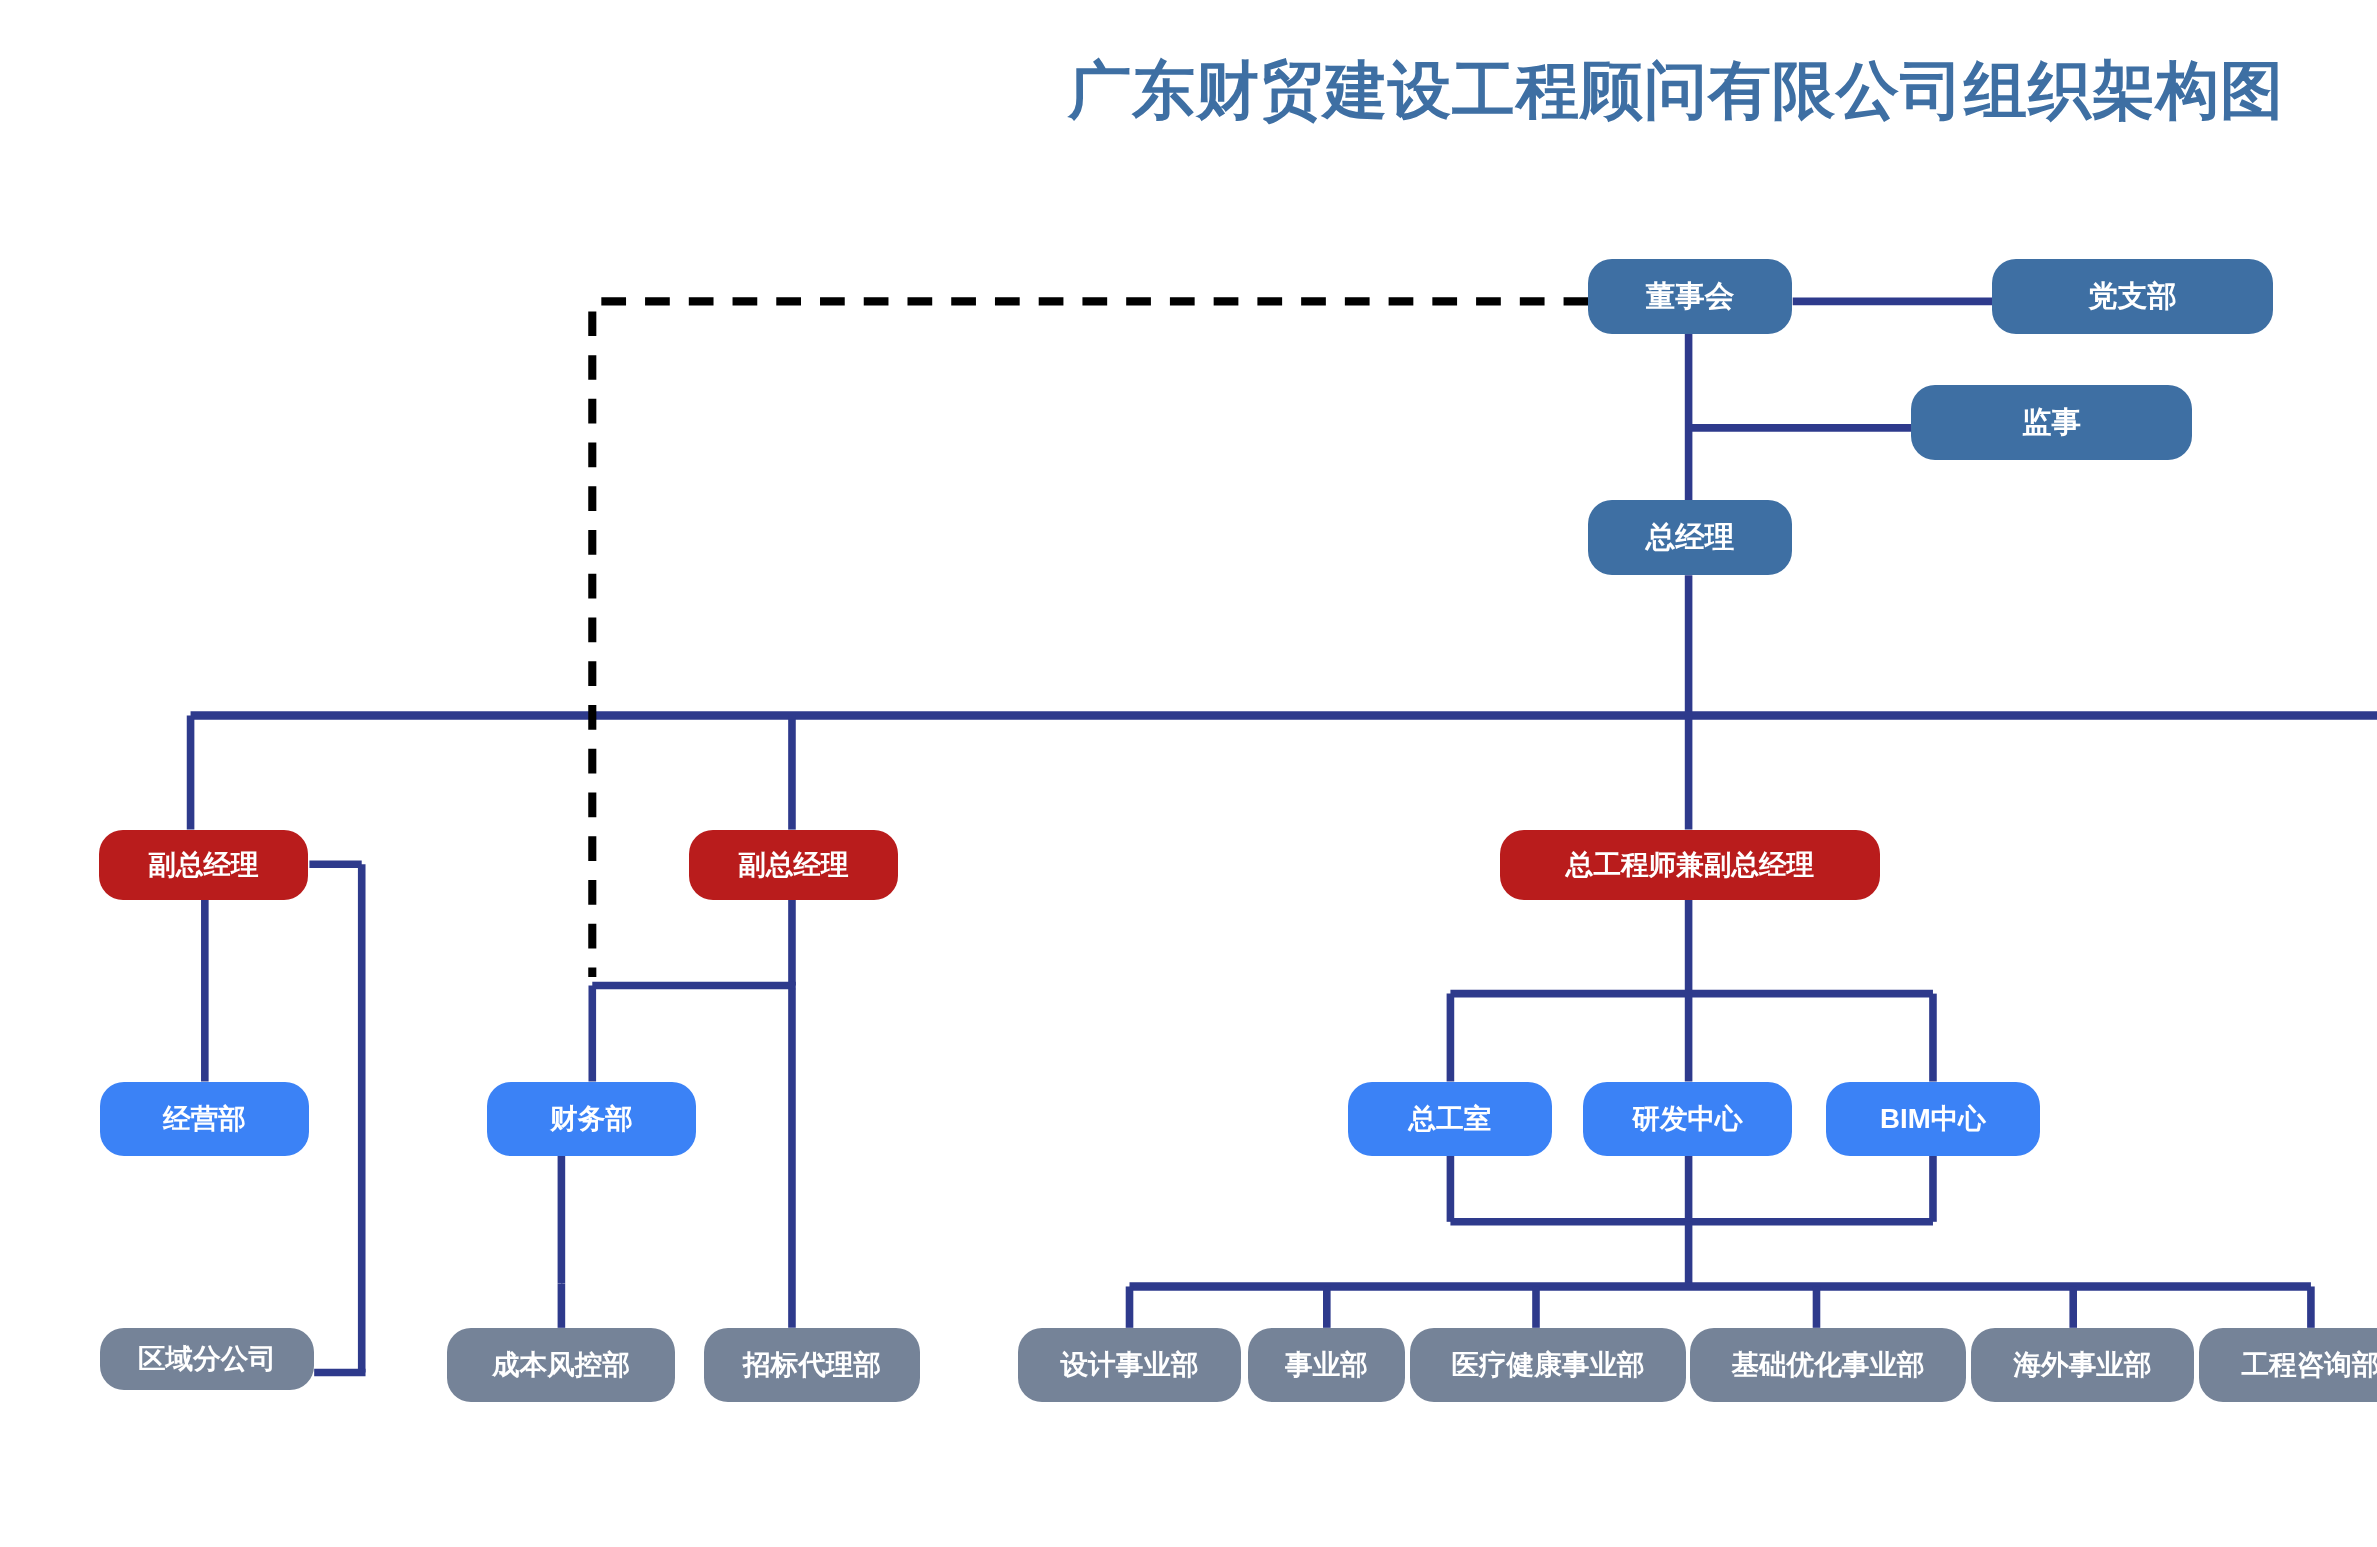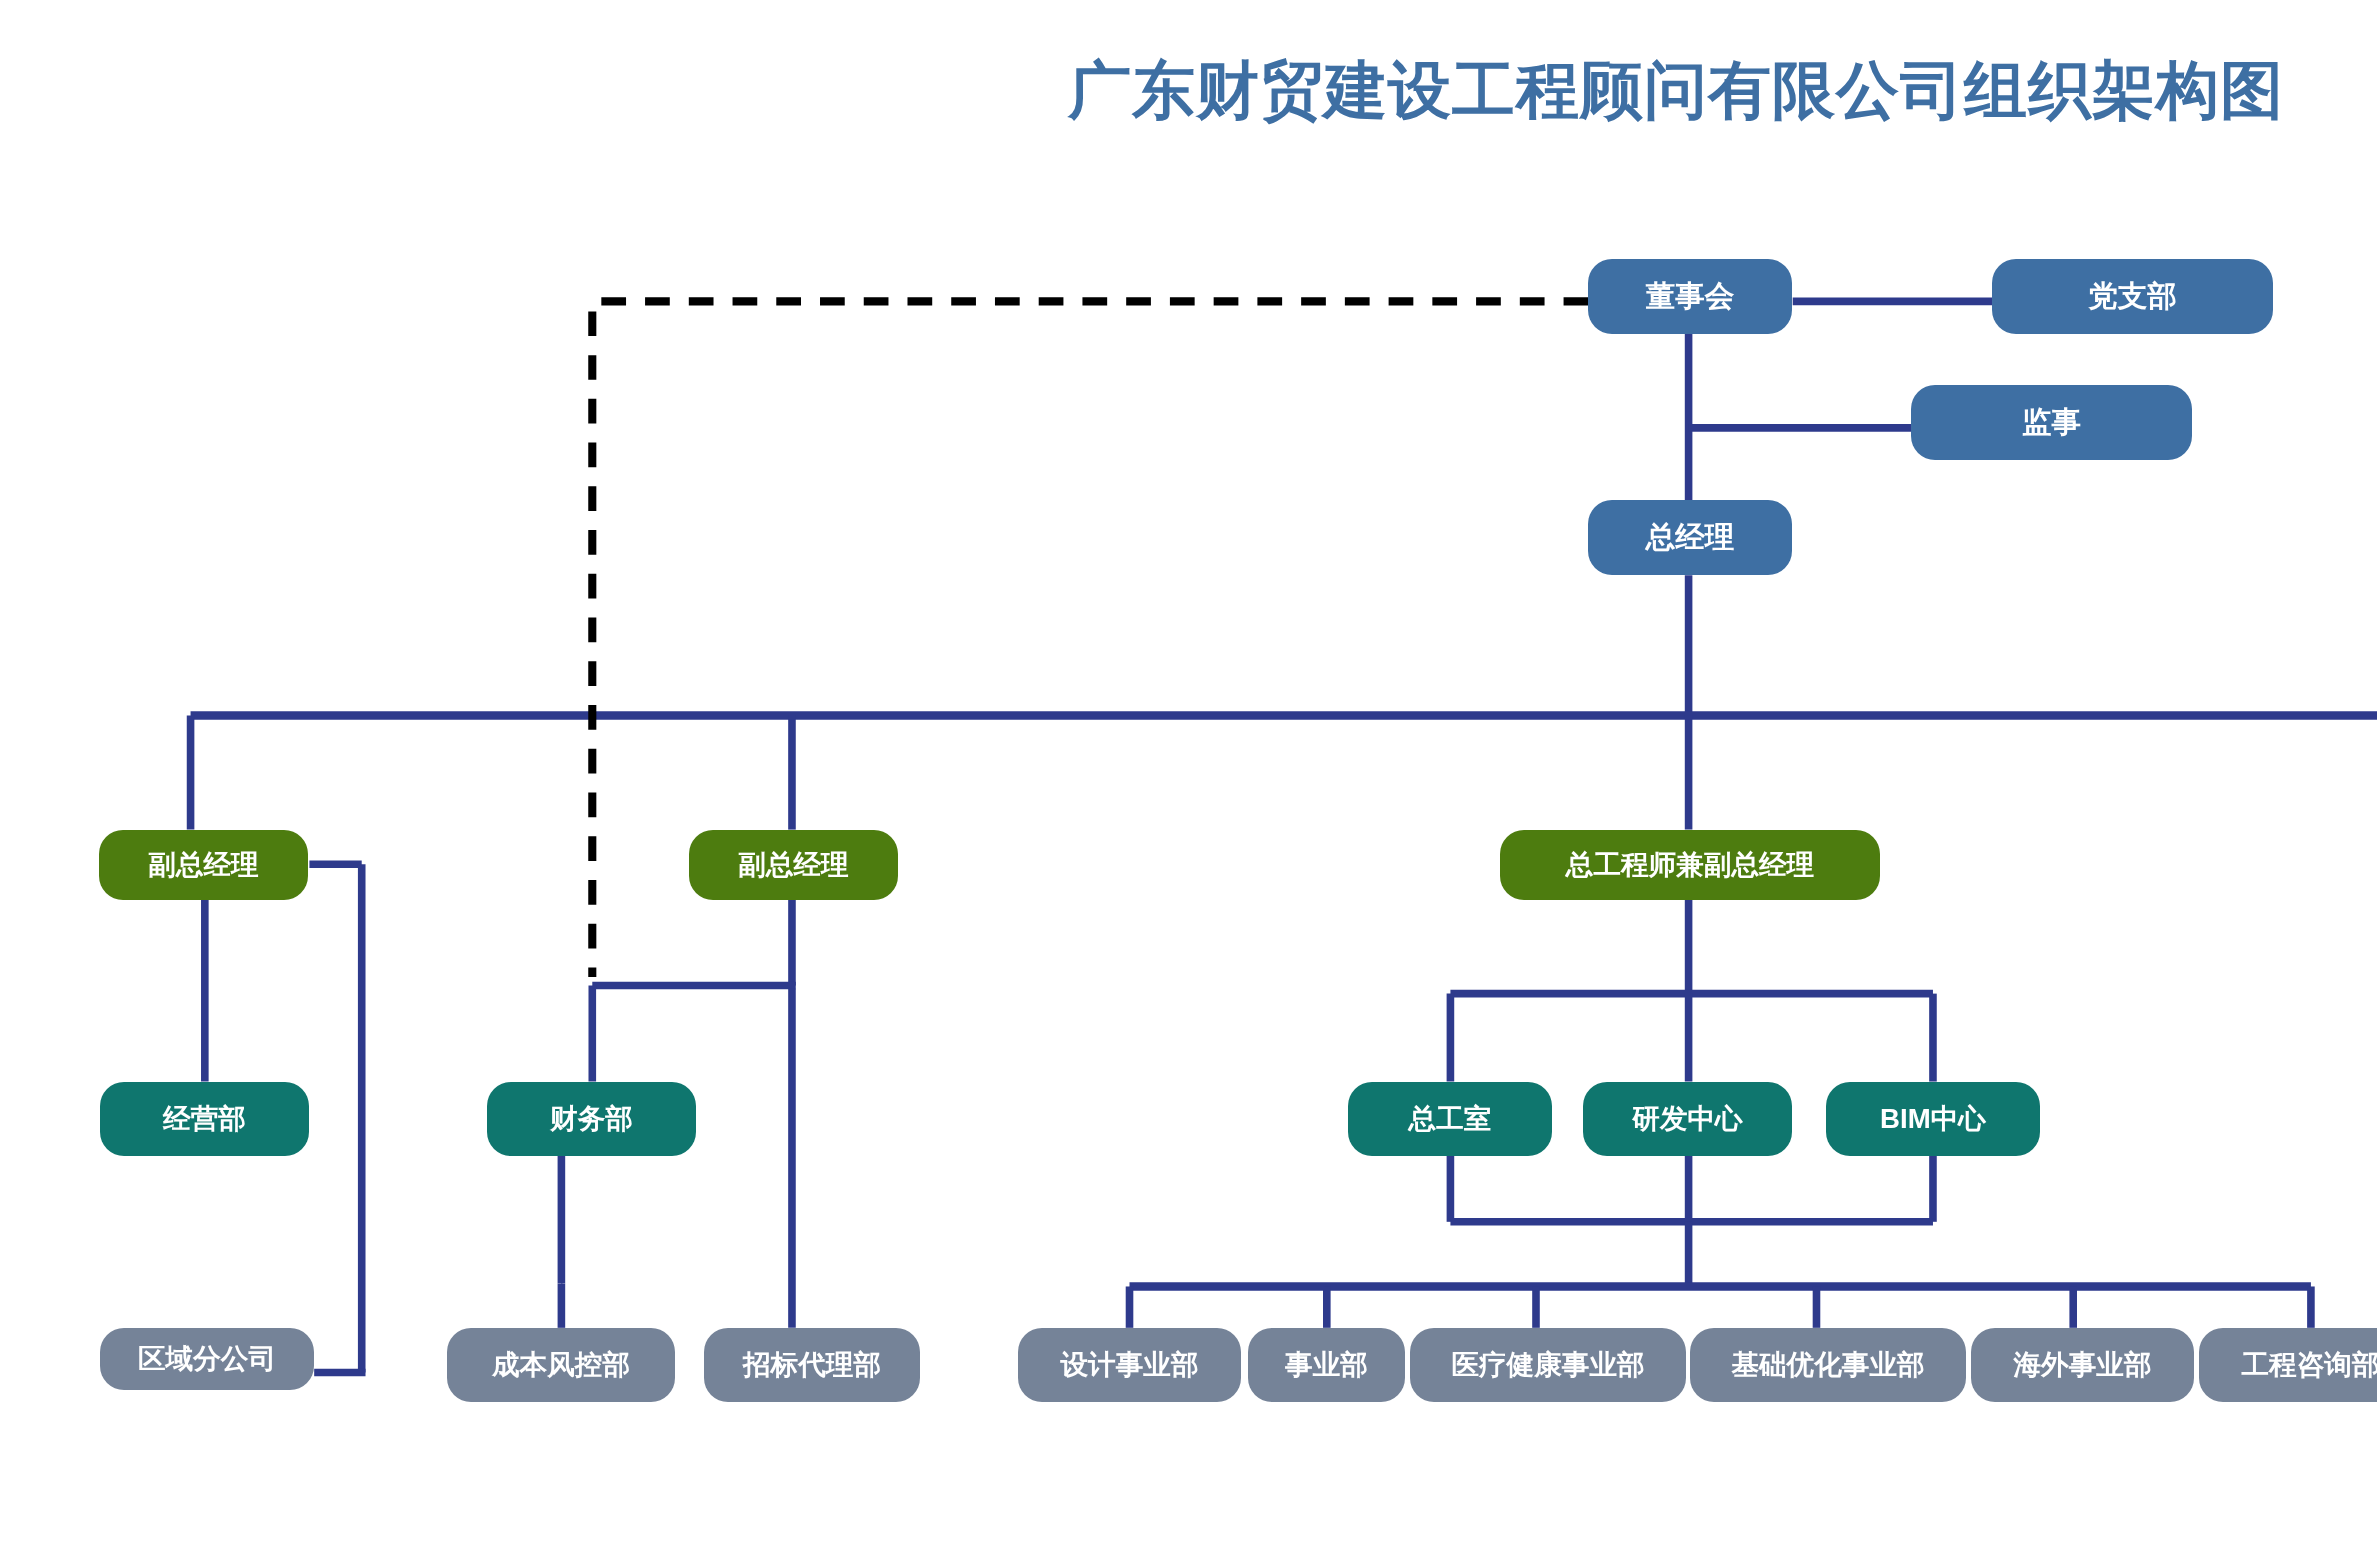--- a/index.html
+++ b/index.html
@@ -30,22 +30,22 @@
     box-sizing:border-box;
     color:#ffffff;
     font-weight:bold;
     text-align:center;
     line-height:1.05;
     white-space:nowrap;
     border-radius:24px;
     padding:0 6.7px;
   }
   .blue{background:#3E6FA3;}
-  .green{background:#4d7c0f;}
-  .purple{background:#0f766e;}
+  .green{background:#b91c1c;}
+  .purple{background:#3b82f6;}
   .gray{background:#758398;}
   .n-fs-lg{font-size:29.5px;}
   .n-fs-md{font-size:27.6px;}
 </style>
 </head>
 <body>
 
 <div id="chart">
 
   <div class="title">广东财贸建设工程顾问有限公司组织架构图</div>

